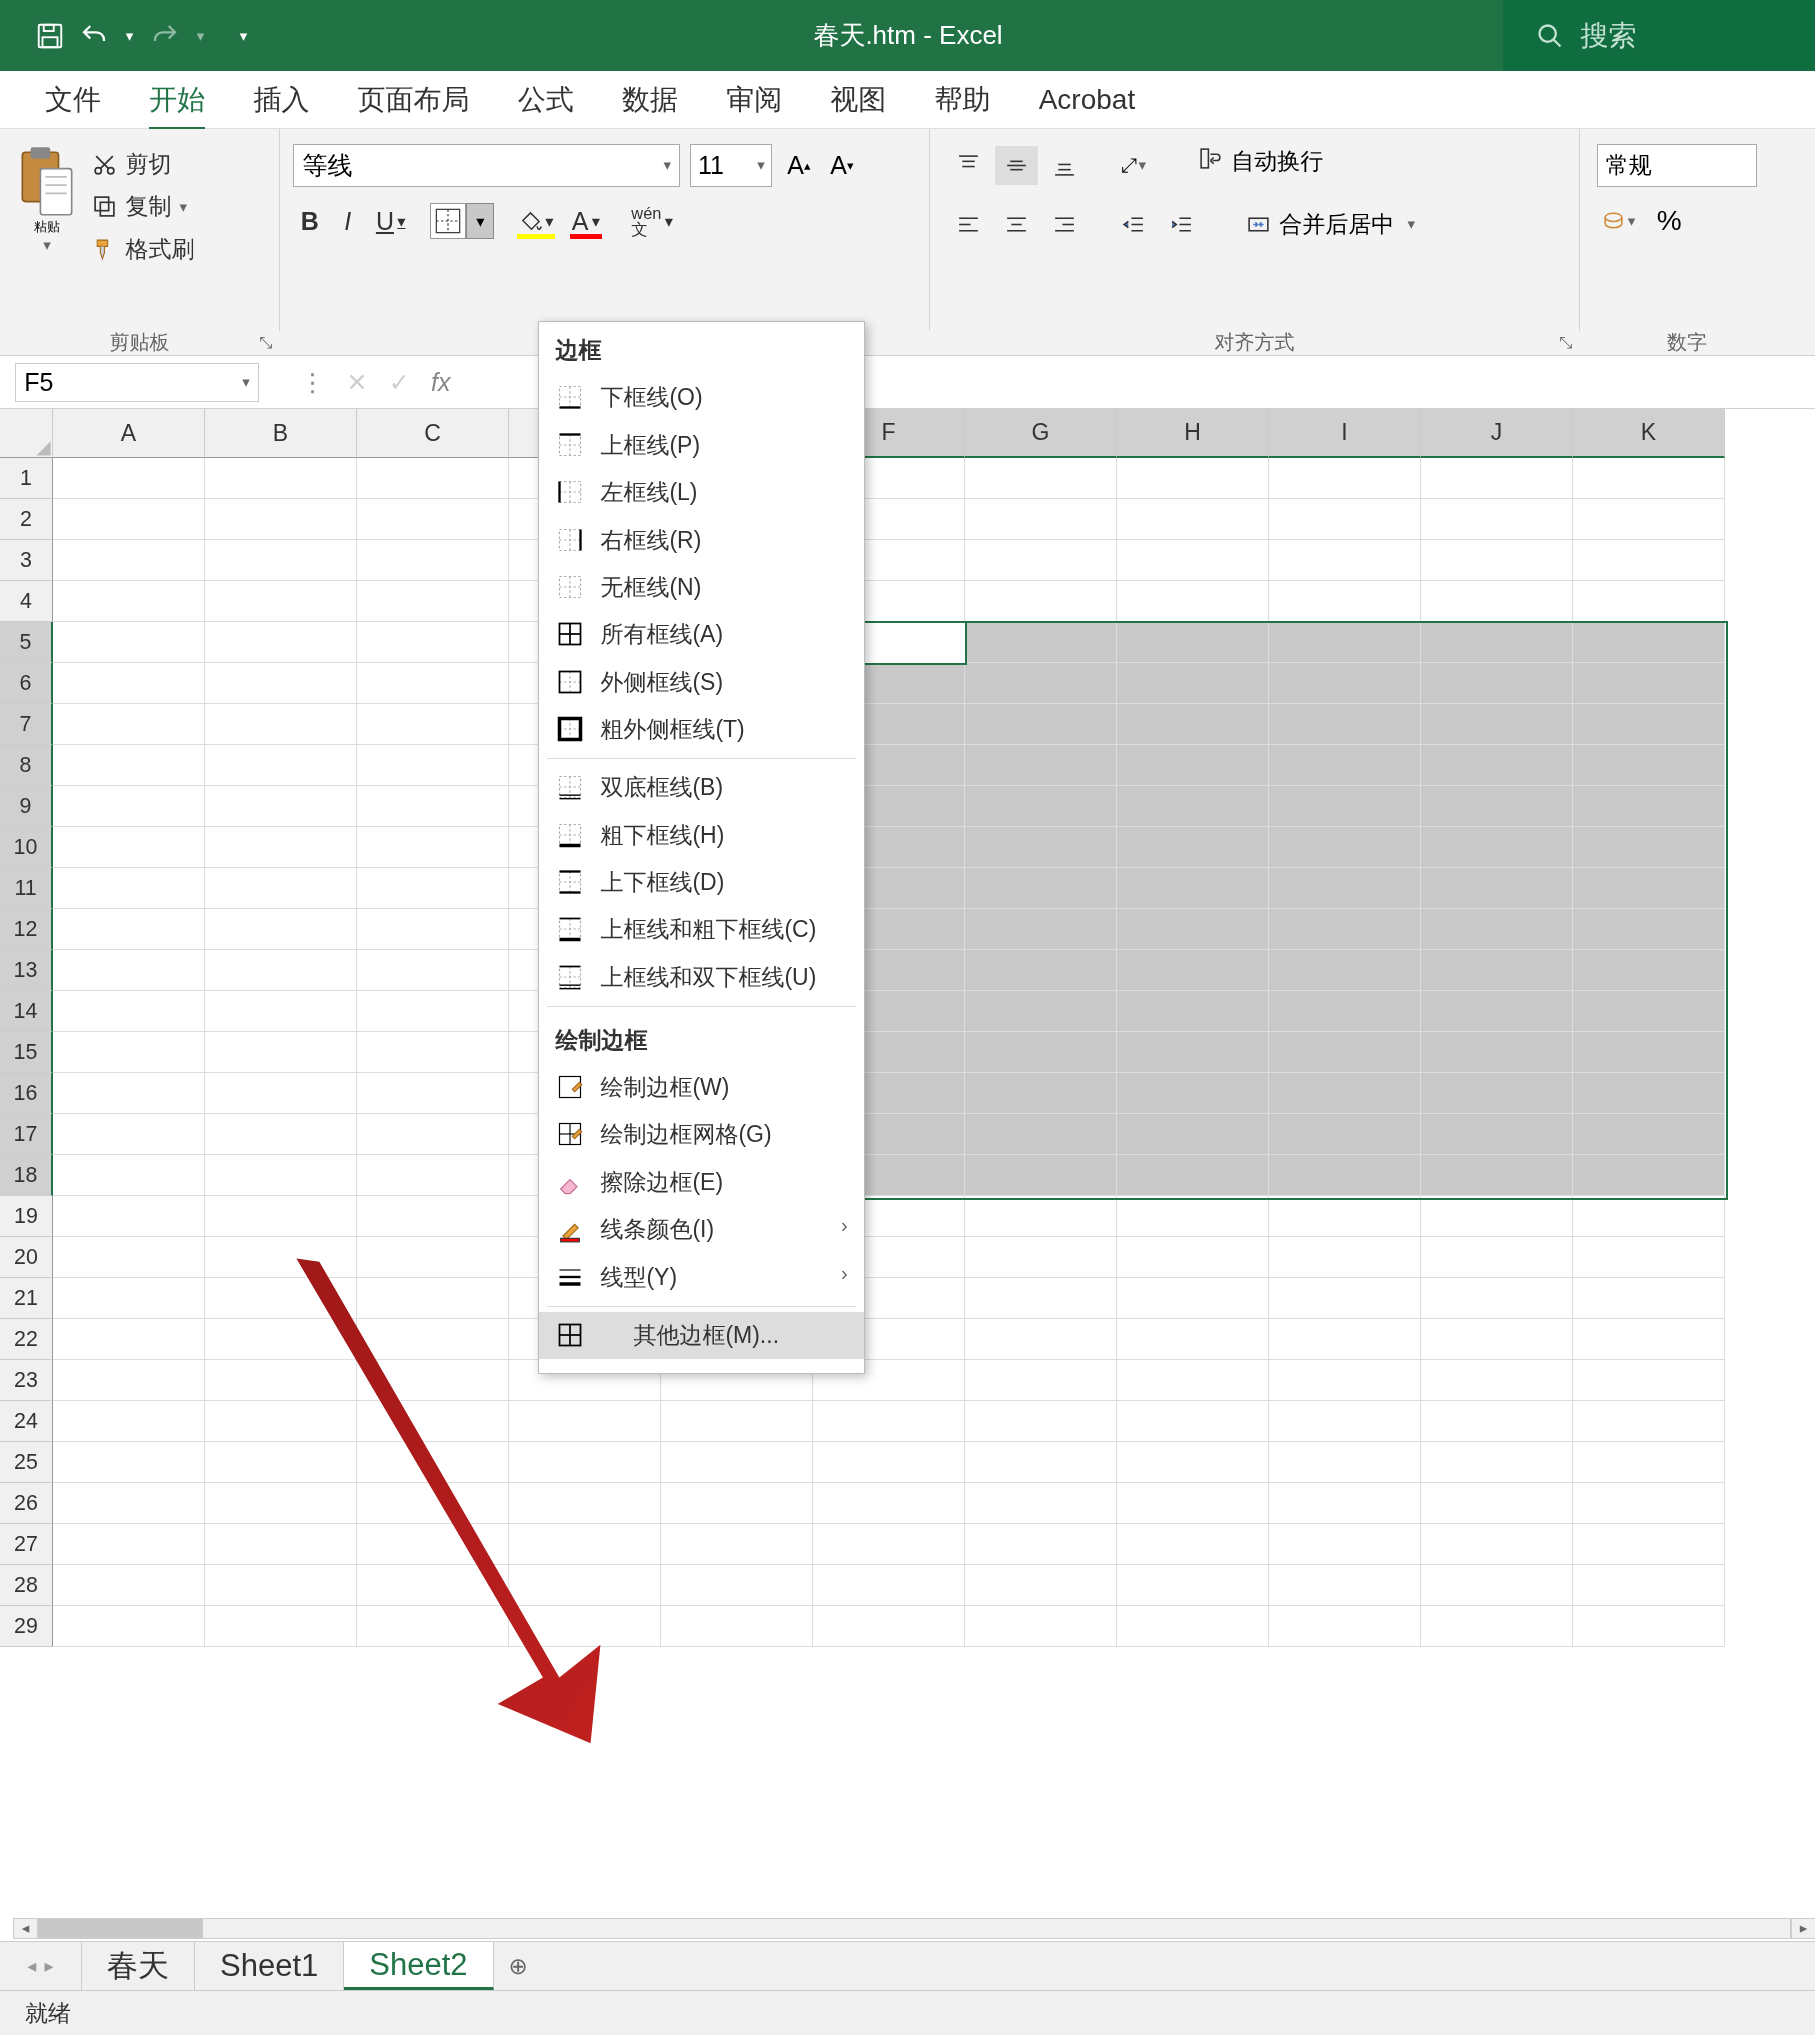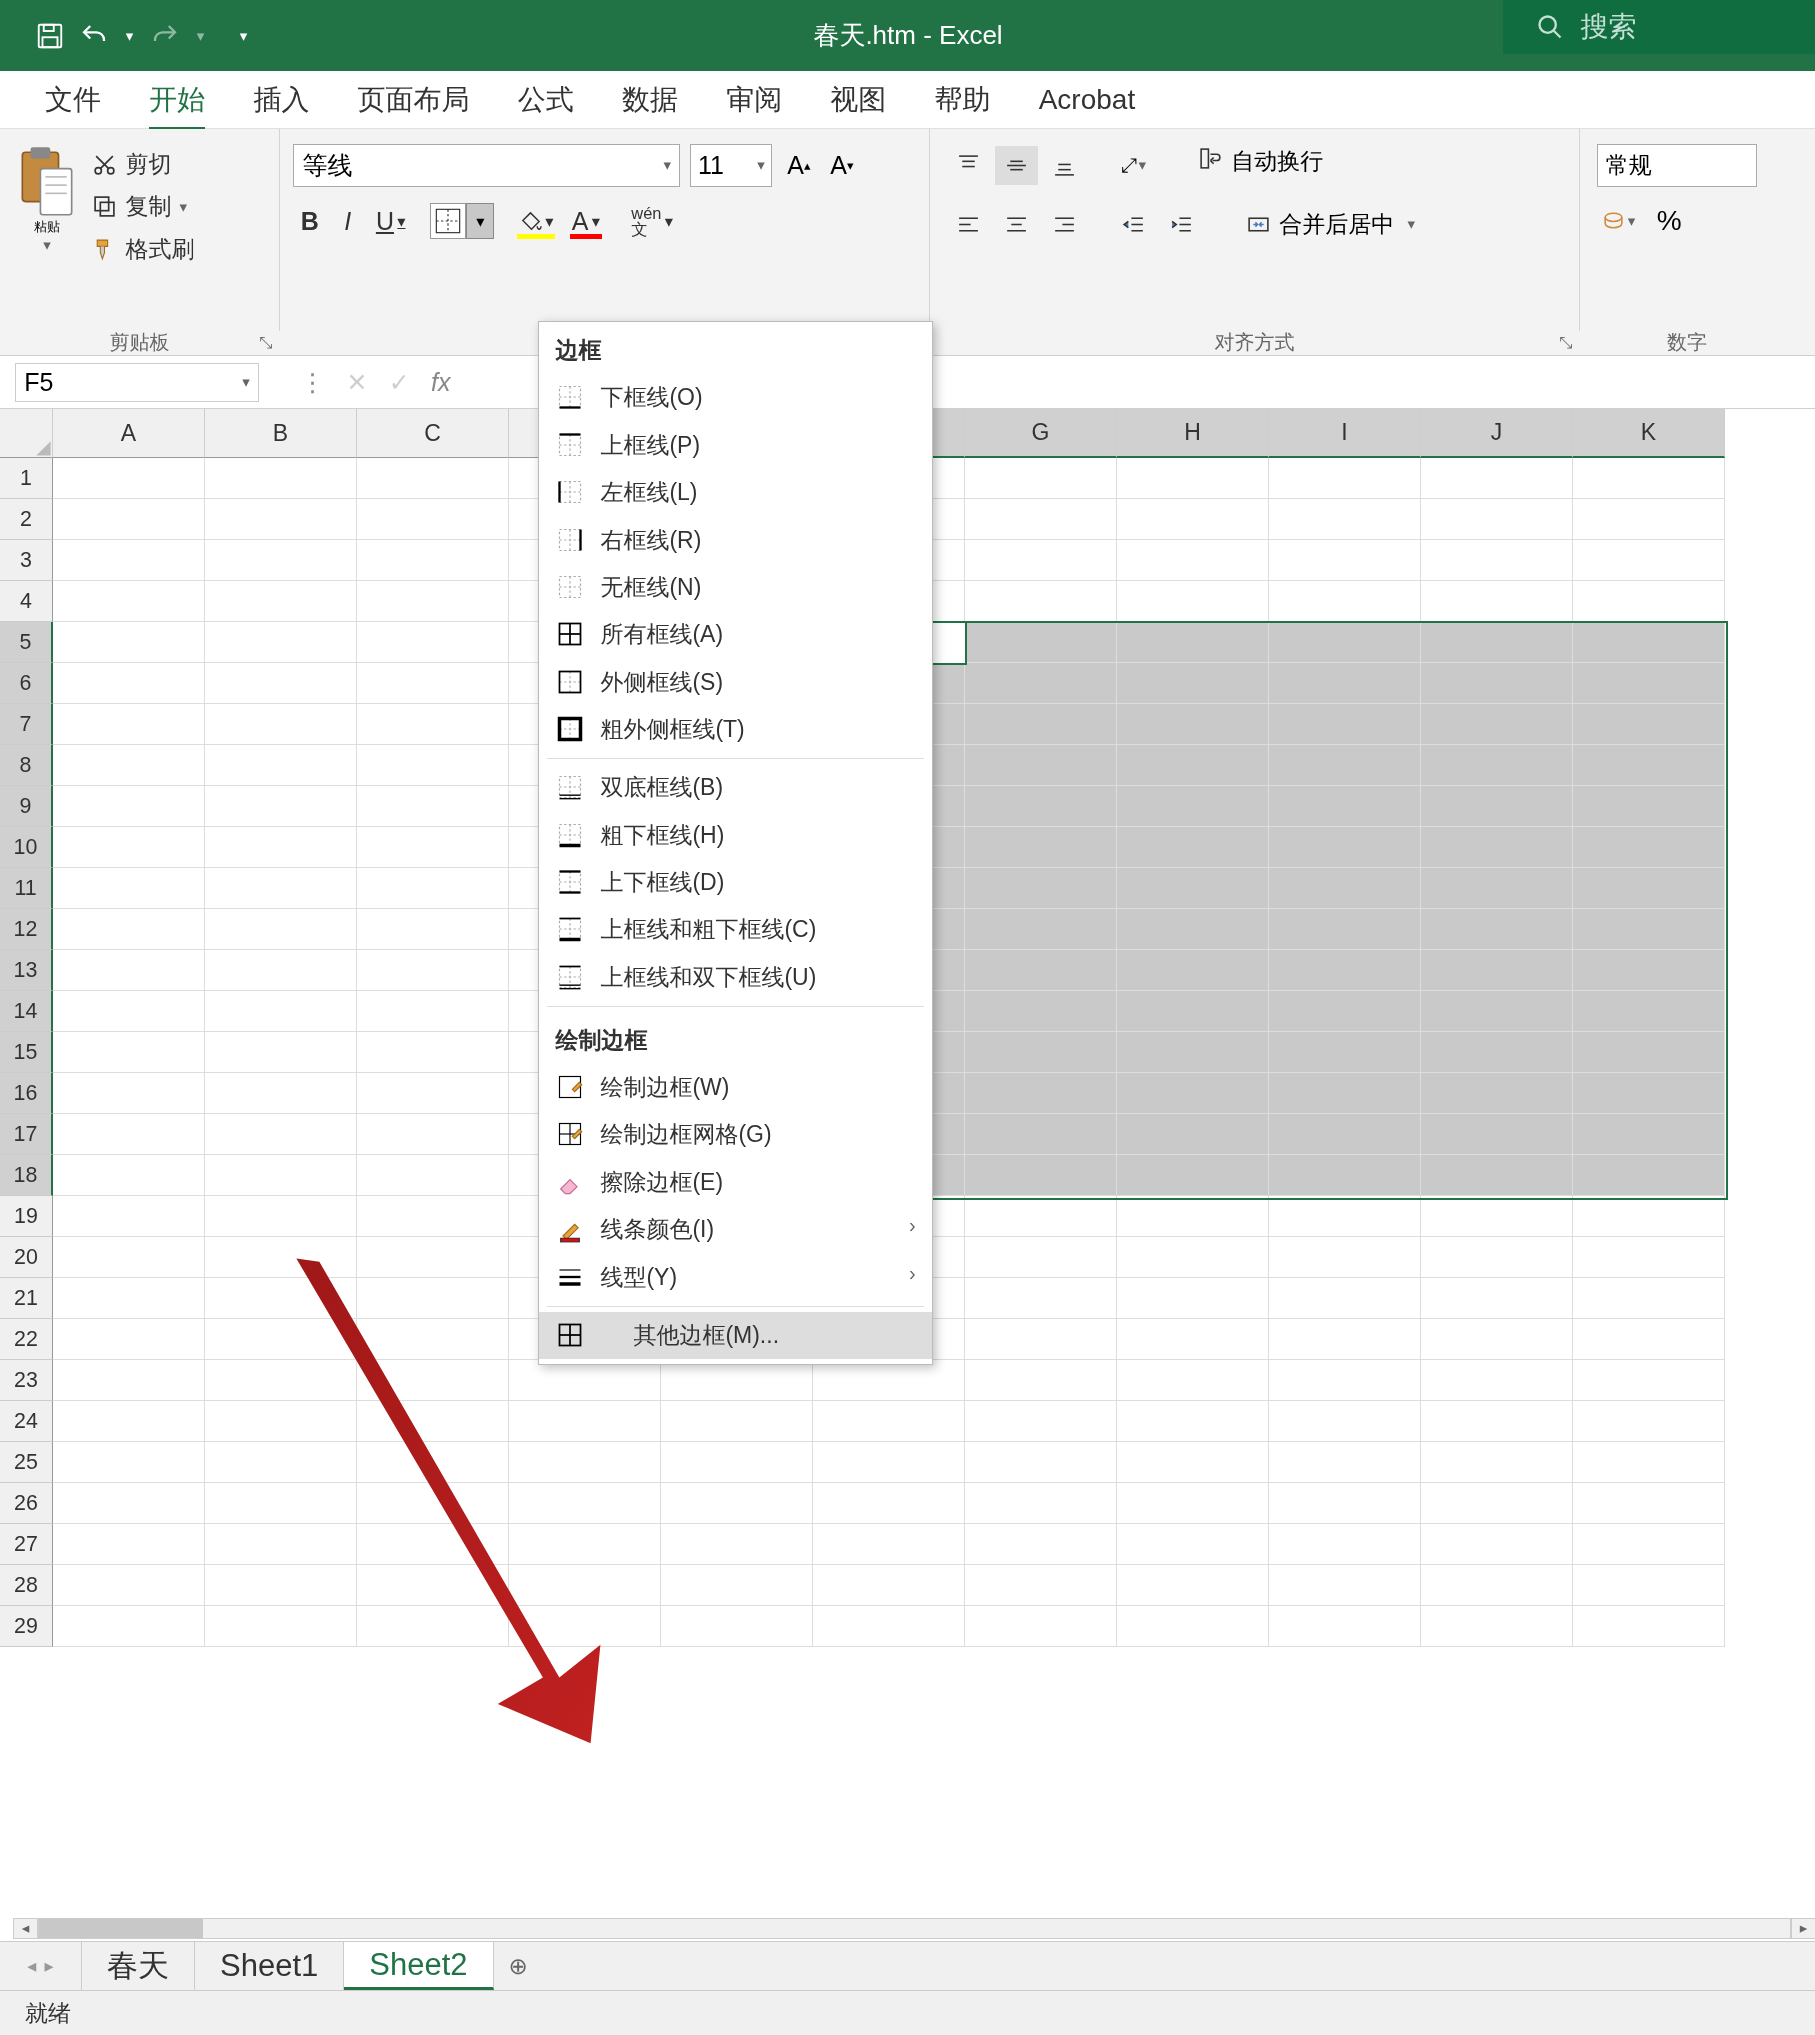--- a/index.html
+++ b/index.html
@@ -4,21 +4,21 @@
 <style>
 * { margin:0; padding:0; box-sizing:border-box; font-family:"Microsoft YaHei","Segoe UI",sans-serif; }
 body { background:#fff; width:1816px; height:2036px; overflow:hidden; position:relative; }
 
 
 .titlebar { height:71px; background:#217346; display:flex; align-items:center; color:#fff; position:relative; }
 .qat { display:flex; align-items:center; gap:11.5px; padding-left:33px; }
 .qat-btn { width:33px; height:33px; display:flex; align-items:center; justify-content:center; color:#fff; }
 .qat-drop { width:15px; display:flex; align-items:center; justify-content:center; color:#fff; font-size:15px; }
 .titlebar-title { position:absolute; left:50%; transform:translateX(-50%); font-size:26px; color:#fff; }
-.search-area { position:absolute; right:0; top:0; height:54px; width:313px; background:#0f6d3f; display:flex; align-items:center; padding-left:33px; font-size:28px; color:#c5e0d4; gap:16.4px; }
+.search-area { position:absolute; right:0; top:0; height:71px; width:313px; background:#0f6d3f; display:flex; align-items:center; padding-left:33px; font-size:28px; color:#c5e0d4; gap:16.4px; }
 
 
 .tabs { height:58px; background:#fff; display:flex; align-items:center; padding-left:25px; gap:8.2px; border-bottom:0.8px solid #e0e0e0; }
 .tab { padding:10px 20px; font-size:28px; color:#333; cursor:pointer; }
 .tab.active { color:#217346; font-weight:500; position:relative; }
 .tab.active::after { content:""; position:absolute; bottom:-3.3px; left:20px; right:20px; height:5px; background:#217346; }
 
 
 .ribbon { height:227px; background:#f3f3f3; display:flex; border-bottom:0.8px solid #d0d0d0; position:relative; }
 .ribbon-group { border-right:0.8px solid #d4d4d4; display:flex; flex-direction:column; position:relative; padding:6.6px 10px 0 10px; height:202px; }
@@ -80,21 +80,21 @@
 .row-hdr.sel { background:#d0d0d0; border-right:2.5px solid #217346; }
 .col-hdr.sel { background:#d0d0d0; border-bottom:2.5px solid #217346; }
 .cells { position:absolute; left:53px; top:49px; }
 .cell-row { display:flex; }
 .cell { width:152px; height:41px; border-right:0.8px solid #ddd; border-bottom:0.8px solid #ddd; background:#fff; }
 .cell.sel { background:#c9c9c9; }
 .selection-outline { position:absolute; border:2.5px solid #217346; pointer-events:none; }
 .anchor-outline { position:absolute; border:2.5px solid #217346; background:#fff; pointer-events:none; }
 
 
-.border-menu { position:absolute; left:538px; top:321px; width:395px; background:#fff; border:0.8px solid #bbb; box-shadow:3.3px 3.3px 10px rgba(0,0,0,.25); z-index:100; padding-bottom:5px; }
+.border-menu { position:absolute; left:538px; top:321px; width:327px; background:#fff; border:0.8px solid #bbb; box-shadow:3.3px 3.3px 10px rgba(0,0,0,.25); z-index:100; padding-bottom:14px; }
 .menu-header { padding:13px 16.4px 8.2px 16.4px; font-size:23px; font-weight:bold; color:#333; }
 .menu-item { display:flex; align-items:flex-start; gap:15px; padding:8.2px 16.4px; font-size:23px; color:#333; cursor:pointer; position:relative; }
 .menu-item.hovered { background:#ddd;gap:48px; }
 .menu-item .mi-icon { width:30px; height:30px; display:flex; align-items:center; justify-content:center; }
 .menu-item .chev { position:absolute; right:16.4px; font-size:20px; color:#666; }
 .menu-sep { height:0.8px; background:#ddd; margin:5px 8.2px; }
 
 
 .sheet-tabs-row { position:absolute; left:0; right:0; bottom:46px; height:49px; background:#f0f0f0; display:flex; align-items:center; border-top:0.8px solid #ccc; }
 .sheet-nav { width:82px; display:flex; align-items:center; justify-content:center; gap:8.2px; color:#999; font-size:18px; border-right:0.8px solid #ccc; height:100%; }

